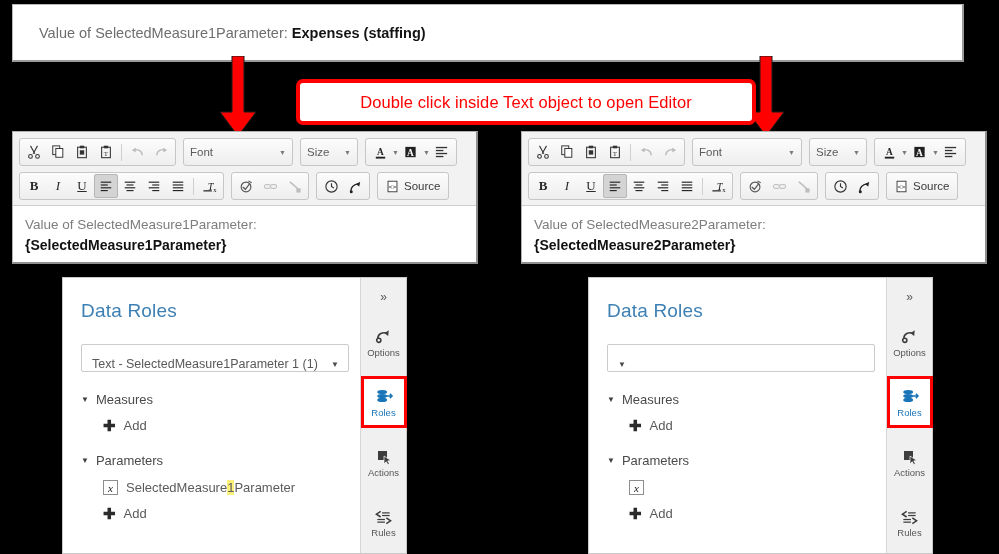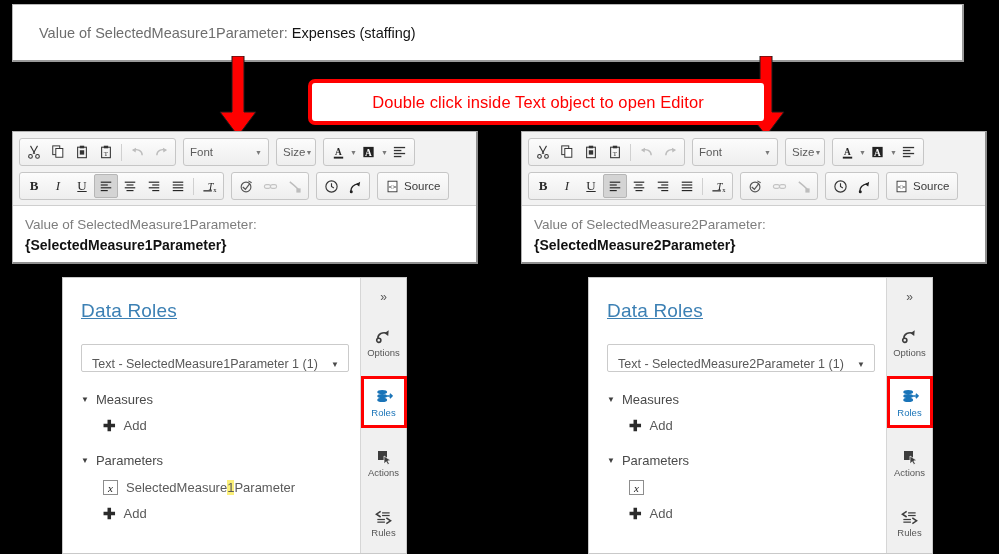--- a/index.html
+++ b/index.html
@@ -19,35 +19,35 @@
     border:1px solid #b8b8b8;
     border-right:2px solid #9a9a9a;
     border-bottom:2px solid #9a9a9a;
   }
   .top-line {
     position:absolute; top:20px;
     font-size:14.5px; color:#6e6e6e; white-space:nowrap;
   }
   .top-line.l1 { left:26px; }
   .top-line.l2 { left:490px; }
-  .top-line b { color:#141414; font-weight:normal; }
+  .top-line b { color:#141414; font-weight:bold; }
 
   
   .arrow { position:absolute; width:44px; height:82px; }
   .arrow svg { display:block; width:44px; height:82px; }
   .arrow-left  { left:216px; top:56px; }
   .arrow-right { left:744px; top:56px; }
 
   
   .callout {
     position:absolute; left:296px; top:79px; width:460px; height:46px;
     background:#ffffff;
     border:4px solid #ff0000;
     border-radius:7px;
-    display:flex; align-items:center; justify-content:center;margin-left:12px;
+    display:flex; align-items:center; justify-content:center;
   }
   .callout-text {
     color:#ff0000; font-size:16.5px; letter-spacing:.1px; white-space:nowrap;
   }
 
   
   .editor {
     position:absolute; top:131px; height:133px;
     background:#ffffff;
     border:1px solid #b0b0b0;
@@ -81,22 +81,22 @@
   .tb-btn.on { background:#d4d4d4; border:1px solid #b6b6b6; }
   .tb-sep { width:1px; height:17px; background:#d0d0d0; margin:0 3px; }
 
   .tb-combo {
     display:flex; align-items:center; justify-content:space-between;
     height:28px;
     background:linear-gradient(#fcfcfc,#eeeeee);
     border:1px solid #c6c6c6; border-radius:3px;
     padding:0 6px; color:#5c5c5c; font-size:11.5px;
   }
-  .combo-font { width:86px; }
-  .combo-size { width:40px; }
+  .combo-font { width:110px; }
+  .combo-size { width:58px; }
   .tb-caret { font-size:7px; color:#7a7a7a; }
 
   .tb-btn-wide {
     display:flex; align-items:center; gap:5px;
     height:28px; padding:0 8px;
     background:linear-gradient(#fcfcfc,#eeeeee);
     border:1px solid #c6c6c6; border-radius:3px;
     color:#3a3a3a; font-size:11.5px;
   }
 
@@ -108,21 +108,21 @@
   .panel {
     position:absolute; top:277px; height:277px;
     background:#ffffff;
     border:1px solid #c9c9c9;
     display:flex;
   }
   .panel-left  { left:62px;  width:345px; }
   .panel-right { left:588px; width:345px; }
 
   .panel-main { flex:1; padding:22px 0 0 18px; position:relative; }
-  .panel-title { font-size:19px; color:#3c80b4; font-weight:normal; letter-spacing:.2px;text-decoration:underline; }
+  .panel-title { font-size:19px; color:#3c80b4; font-weight:normal; letter-spacing:.2px; }
 
   .role-select {
     margin-top:22px; width:268px; height:28px;
     border:1px solid #cbcbcb; border-radius:2px;
     display:flex; align-items:center; justify-content:space-between;
     padding:12px 9px 0 10px;
     font-size:12.5px; color:#585858; background:#fff;
   }
   .sel-caret { font-size:8px; color:#4a4a4a; }
 
@@ -616,21 +616,20 @@
       </span>
       <span class="rail-lbl">Rules</span>
     </div>
   </div>
 </div>
 
 <div class="panel panel-right">
   <div class="panel-main">
     <div class="panel-title">Data Roles</div>
     <div class="role-select">
-      <span>Text - SelectedMeasure2Parameter 1 (1)</span>
       <span class="sel-caret">▼</span>
     </div>
 
     <div class="grp">
       <span class="grp-tri">▼</span>
       <span class="grp-label">Measures</span>
     </div>
     <div class="row-add">
       <span class="plus">✚</span>
       <span class="add-label">Add</span>

